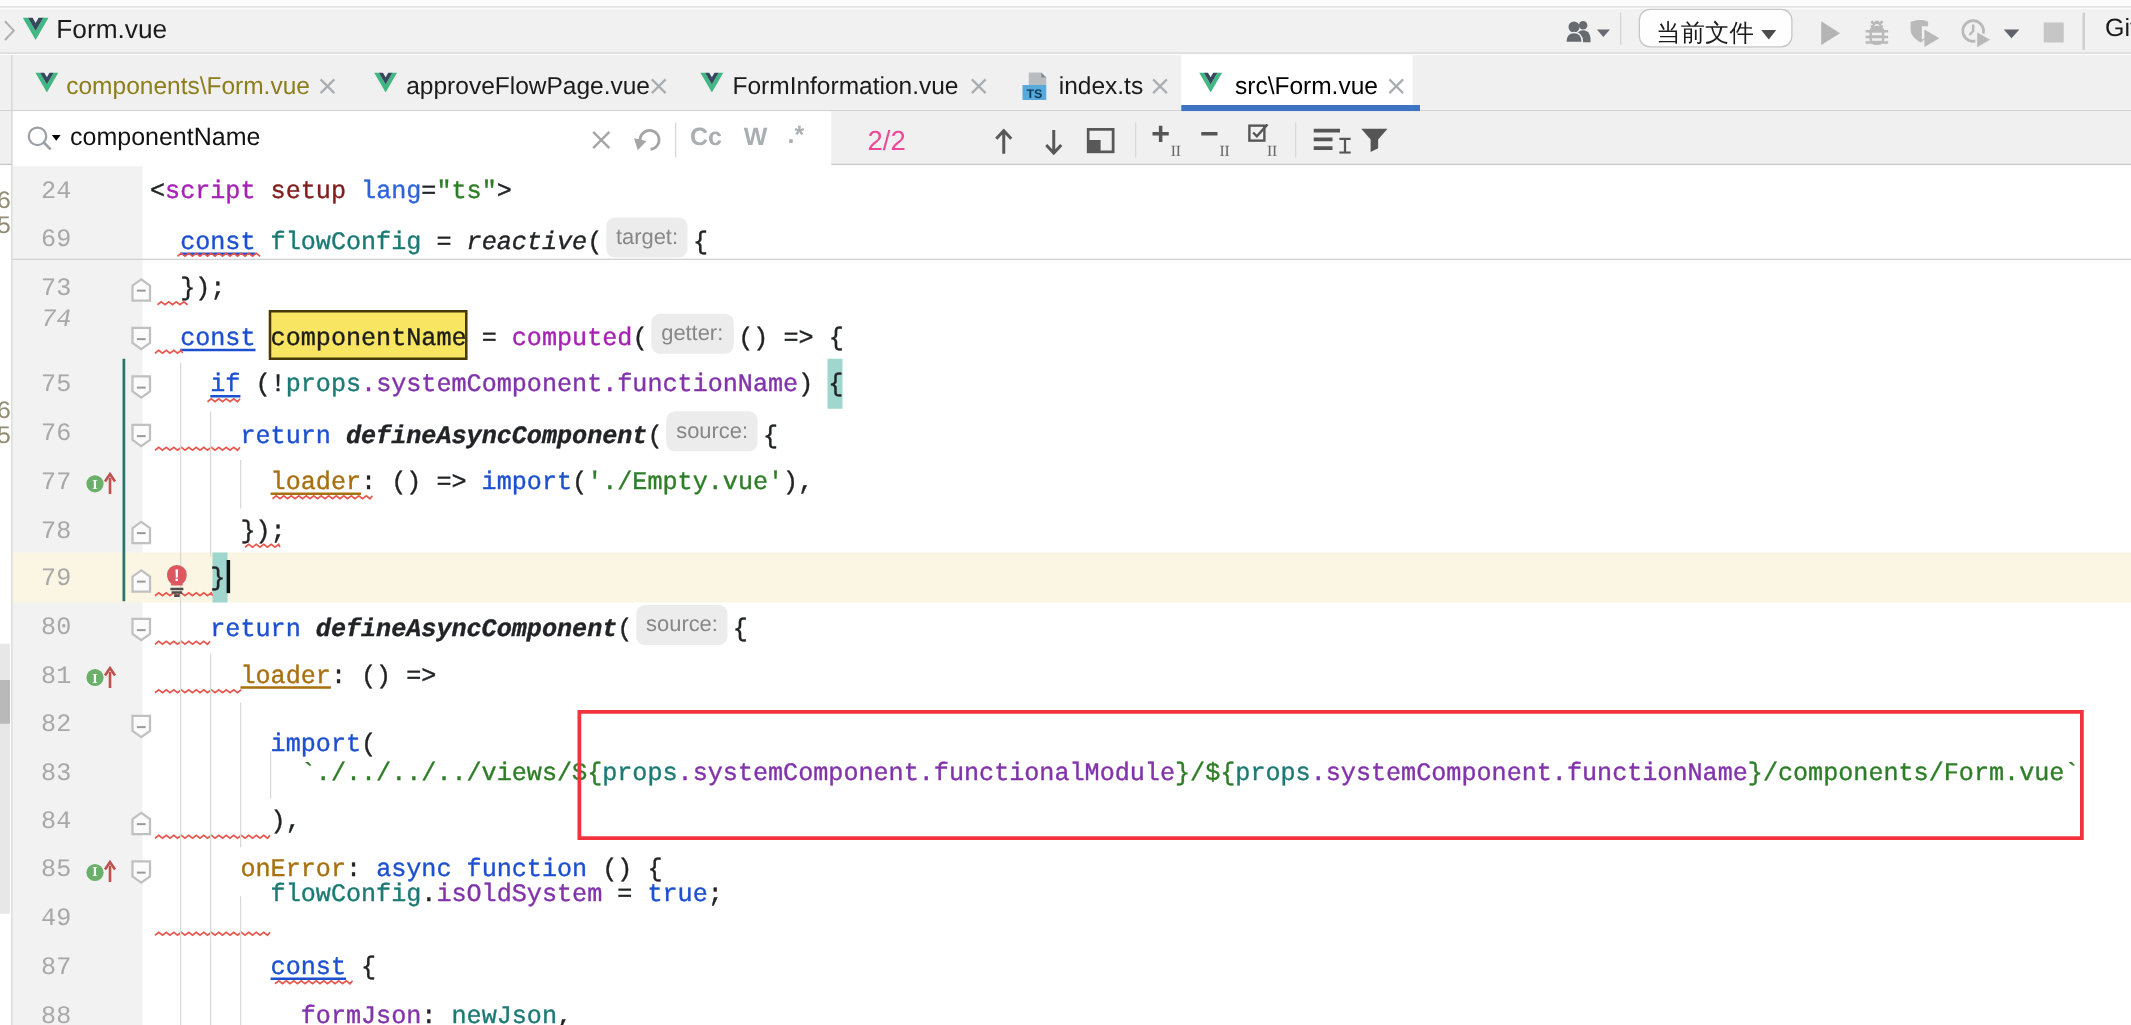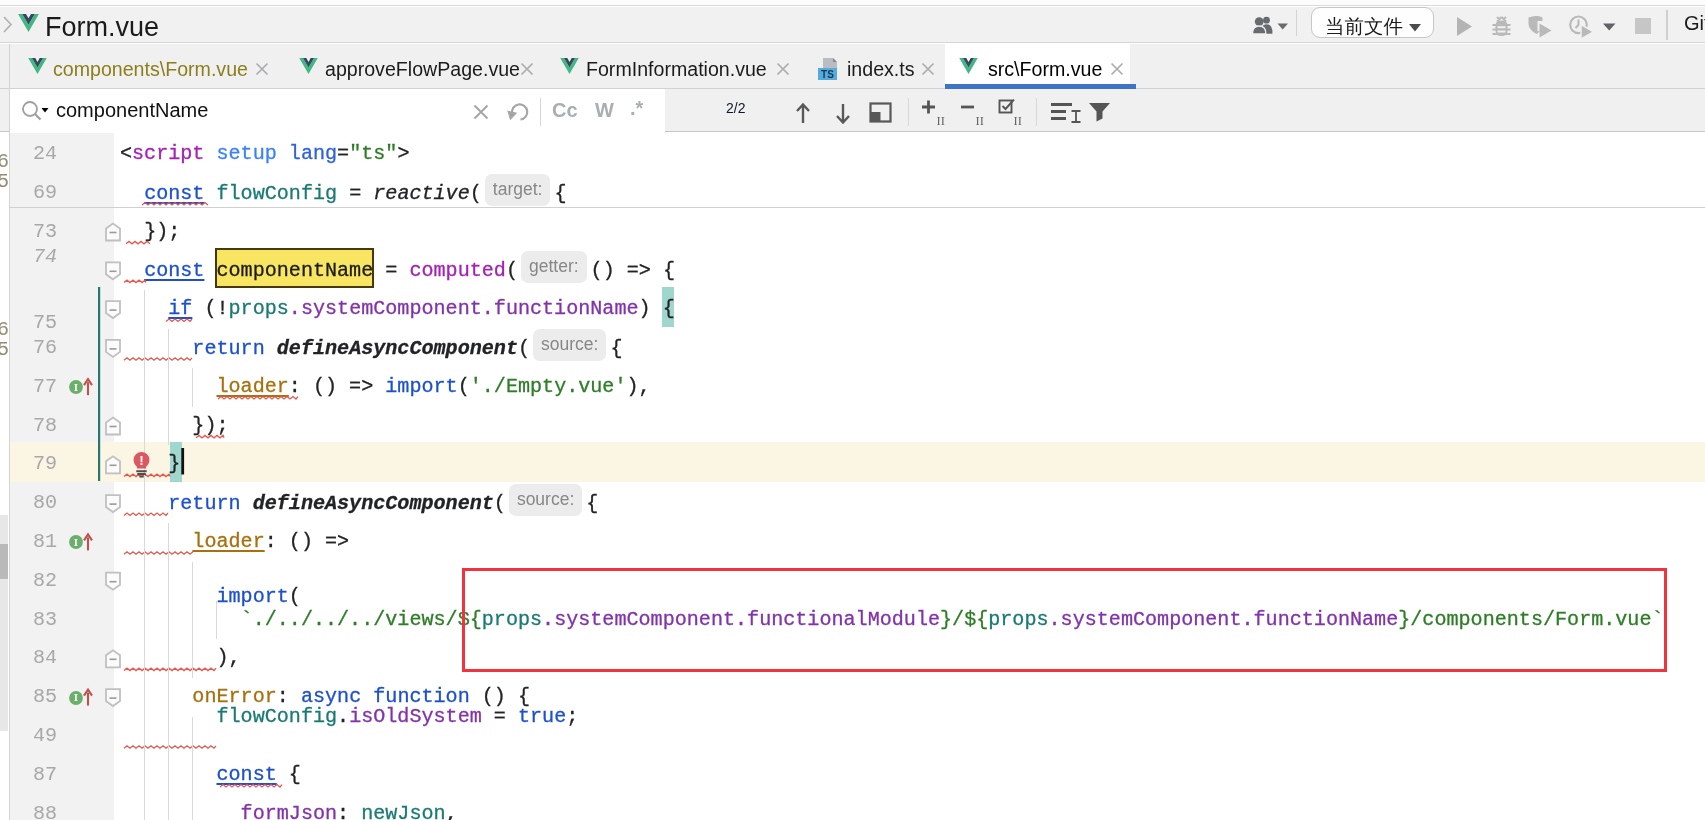--- a/index.html
+++ b/index.html
@@ -13,21 +13,21 @@
 <body>
 <div style="position:absolute;left:0;top:0;width:1705px;height:6px;background:#fcfcfc;border-bottom:1px solid #dadada;"></div>
 <div style="position:absolute;left:0;top:7px;width:1705px;height:36px;background:#f1f1f1;border-bottom:1px solid #d6d6d6;"></div>
 <svg style="position:absolute;left:2px;top:15px;" width="12" height="19">
     <path d="M2 2 L9 9.5 L2 17" stroke="#b0b0b0" stroke-width="1.6" fill="none"></path>
   </svg>
 <svg style="position:absolute;left:18px;top:14px;" width="21" height="18" viewBox="0 0 100 86.5">
     <polygon points="0,0 20,0 50,52 80,0 100,0 50,86.5" fill="#41b883"></polygon>
     <polygon points="20,0 38,0 50,21 62,0 80,0 50,52" fill="#35495e"></polygon>
   </svg>
-<div style="position:absolute;left:45px;top:12px;font-size:27px;color:#1b1b1b;">Form.vue</div>
+<div style="position:absolute;left:45px;top:12px;font-size:21px;color:#1b1b1b;">Form.vue</div>
 <svg style="position:absolute;left:1252px;top:15px;" width="40" height="22">
 <circle cx="14.5" cy="5.2" r="3.4" fill="#676b6f"></circle>
     <path d="M8.6 15.5 Q9.5 9.2 14.5 9.2 Q19.5 9.2 20.4 15.5 L20.4 18.8 L8.6 18.8 Z" fill="#676b6f"></path>
 <circle cx="7.2" cy="6.6" r="4.4" fill="#676b6f"></circle>
     <path d="M0.5 19 Q0.5 11 7.2 11 Q13.9 11 13.9 19 Z" fill="#676b6f" stroke="#f1f1f1" stroke-width="1.3"></path>
 <path d="M25.5 8.5 L36 8.5 L30.7 14.5 Z" fill="#676b6f"></path>
   </svg>
 <div style="position:absolute;left:1296px;top:10px;width:1px;height:26px;background:#d4d4d4;"></div>
 <div style="position:absolute;left:1311px;top:7px;width:123px;height:31px;background:#fefefe;border:1px solid #c6c6c6;border-radius:9px;"></div>
 <div style="position:absolute;left:1325px;top:13px;font-size:19.5px;color:#1b1b1b;">当前文件</div>
@@ -115,21 +115,21 @@
     <path d="M1.5 1.5 L14.5 14.5 M14.5 1.5 L1.5 14.5" stroke="#a5a5a5" stroke-width="1.9"></path>
   </svg>
 <svg style="position:absolute;left:504px;top:100px;" width="30" height="26">
 <path d="M8.2 13.5 A 7.6 7.6 0 1 1 16.5 19.5" fill="none" stroke="#a5a5a5" stroke-width="2.2"></path>
 <path d="M3.2 10.5 L13.2 12.8 L6.2 20.2 Z" fill="#a5a5a5"></path>
   </svg>
 <div style="position:absolute;left:540px;top:98px;width:1px;height:28px;background:#d8d8d8;"></div>
 <div style="position:absolute;left:552px;top:99px;font-size:20px;font-weight:bold;color:#a9aeb2;">Cc</div>
 <div style="position:absolute;left:595px;top:99px;font-size:20px;font-weight:bold;color:#a9aeb2;">W</div>
 <div style="position:absolute;left:630px;top:97px;font-size:20px;font-weight:bold;color:#a9aeb2;">.*</div>
-<div style="position:absolute;left:726px;top:100px;font-size:14px;color:#0f172a;">2/2</div>
+<div style="position:absolute;left:694px;top:100px;font-size:22px;color:#ec4899;">2/2</div>
 <svg style="position:absolute;left:795px;top:102px;" width="70" height="22">
 <g stroke="#585858" stroke-width="2.4" fill="none">
 <path d="M8 21 L8 3 M2 9 L8 2.5 L14 9"></path>
 <path d="M48 2 L48 20 M42 14 L48 20.5 L54 14"></path>
     </g>
   </svg>
 <svg style="position:absolute;left:869px;top:102px;" width="24" height="21">
 <rect x="1.5" y="1.5" width="20" height="18" fill="none" stroke="#585858" stroke-width="2.2"></rect>
 <rect x="1.5" y="10" width="10" height="9.5" fill="#585858"></rect>
   </svg>
@@ -172,35 +172,35 @@
 <div style="position:absolute;left:0;top:0;width:9px;height:820px;overflow:hidden;z-index:11;">
     <div class="frag" style="top:149.5px;">6</div>
     <div class="frag" style="top:170px;">5</div>
     <div class="frag" style="top:317.5px;">6</div>
     <div class="frag" style="top:337.5px;">5</div>
   </div>
 <div class="ln" style="top:135.0px;">24</div>
 <div class="ln" style="top:173.8px;">69</div>
 <div class="ln" style="top:212.6px;">73</div>
 <div class="ln" style="top:238px;font-style:italic;">74</div>
-<div class="ln" style="top:304px;">75</div>
+<div class="ln" style="top:290px;">75</div>
 <div class="ln" style="top:329.0px;">76</div>
 <div class="ln" style="top:367.8px;">77</div>
 <div class="ln" style="top:406.6px;">78</div>
 <div class="ln" style="top:445.4px;">79</div>
 <div class="ln" style="top:484.2px;">80</div>
 <div class="ln" style="top:523.0px;">81</div>
 <div class="ln" style="top:561.8px;">82</div>
 <div class="ln" style="top:600.6px;">83</div>
 <div class="ln" style="top:639.4px;">84</div>
 <div class="ln" style="top:678.2px;">85</div>
 <div class="ln" style="top:717.0px;">49</div>
 <div class="ln" style="top:755.8px;">87</div>
 <div class="ln" style="top:794.6px;">88</div>
-<div class="cl" style="top:135.0px;"><span style="color:#222326;">&lt;</span><span style="color:#a621b5;">script</span> <span style="color:#3b82f6;">setup</span> <span style="color:#2e63da;">lang</span><span style="color:#222326;">=</span><span style="color:#2e7d27;">"ts"</span><span style="color:#222326;">&gt;</span></div>
+<div class="cl" style="top:135.0px;"><span style="color:#222326;">&lt;</span><span style="color:#a621b5;">script</span> <span style="color:#7f1d1d;">setup</span> <span style="color:#2e63da;">lang</span><span style="color:#222326;">=</span><span style="color:#2e7d27;">"ts"</span><span style="color:#222326;">&gt;</span></div>
 <div class="cl" style="top:173.8px;">  <span style="color:#1d50d0;text-decoration:underline;text-decoration-thickness:2px;text-underline-offset:3px;">const</span> <span style="color:#1b7a74;">flowConfig</span><span style="color:#222326;"> = </span><span style="color:#222326;font-style:italic;">reactive</span><span style="color:#222326;">(</span><span style="display:inline-block;background:#ececec;color:#878787;font:17.5px 'Liberation Sans',sans-serif;-webkit-text-stroke:0px transparent;border-radius:7px;padding:5px 8px 6px;margin:0 4px 0 3px;vertical-align:4px;letter-spacing:0;">target:</span><span style="color:#222326;">{</span></div>
 <div class="cl" style="top:212.6px;">  <span style="color:#222326;">});</span></div>
 <div class="cl" style="top:251.4px;">  <span style="color:#1d50d0;text-decoration:underline;text-decoration-thickness:2px;text-underline-offset:3px;">const</span> <span style="color:#1c1c1c;">componentName</span><span style="color:#222326;"> = </span><span style="color:#a621b5;">computed</span><span style="color:#222326;">(</span><span style="display:inline-block;background:#ececec;color:#878787;font:17.5px 'Liberation Sans',sans-serif;-webkit-text-stroke:0px transparent;border-radius:7px;padding:5px 8px 6px;margin:0 4px 0 3px;vertical-align:4px;letter-spacing:0;">getter:</span><span style="color:#222326;">() =&gt; {</span></div>
 <div class="cl" style="top:290.2px;">    <span style="color:#1d50d0;text-decoration:underline;text-decoration-thickness:2px;text-underline-offset:3px;">if</span><span style="color:#222326;"> (!</span><span style="color:#1b7a74;">props</span><span style="color:#8233ab;">.systemComponent.functionName</span><span style="color:#222326;">) </span><span style="color:#222326;">{</span></div>
 <div class="cl" style="top:329.0px;">      <span style="color:#1d50d0;">return</span> <span style="color:#222326;font-style:italic;font-weight:bold;">defineAsyncComponent</span><span style="color:#222326;">(</span><span style="display:inline-block;background:#ececec;color:#878787;font:17.5px 'Liberation Sans',sans-serif;-webkit-text-stroke:0px transparent;border-radius:7px;padding:5px 8px 6px;margin:0 4px 0 3px;vertical-align:4px;letter-spacing:0;">source:</span><span style="color:#222326;">{</span></div>
 <div class="cl" style="top:367.8px;">        <span style="color:#a8700f;text-decoration:underline;text-decoration-thickness:2px;text-underline-offset:3px;">loader</span><span style="color:#222326;">: () =&gt; </span><span style="color:#1d50d0;">import</span><span style="color:#222326;">(</span><span style="color:#2e7d27;">'./Empty.vue'</span><span style="color:#222326;">),</span></div>
 <div class="cl" style="top:406.6px;">      <span style="color:#222326;">});</span></div>
 <div class="cl" style="top:445.4px;">    <span style="color:#222326;">}</span></div>
 <div class="cl" style="top:484.2px;">    <span style="color:#1d50d0;">return</span> <span style="color:#222326;font-style:italic;font-weight:bold;">defineAsyncComponent</span><span style="color:#222326;">(</span><span style="display:inline-block;background:#ececec;color:#878787;font:17.5px 'Liberation Sans',sans-serif;-webkit-text-stroke:0px transparent;border-radius:7px;padding:5px 8px 6px;margin:0 4px 0 3px;vertical-align:4px;letter-spacing:0;">source:</span><span style="color:#222326;">{</span></div>
 <div class="cl" style="top:523.0px;">      <span style="color:#a8700f;text-decoration:underline;text-decoration-thickness:2px;text-underline-offset:3px;">loader</span><span style="color:#222326;">: () =&gt;</span></div>

